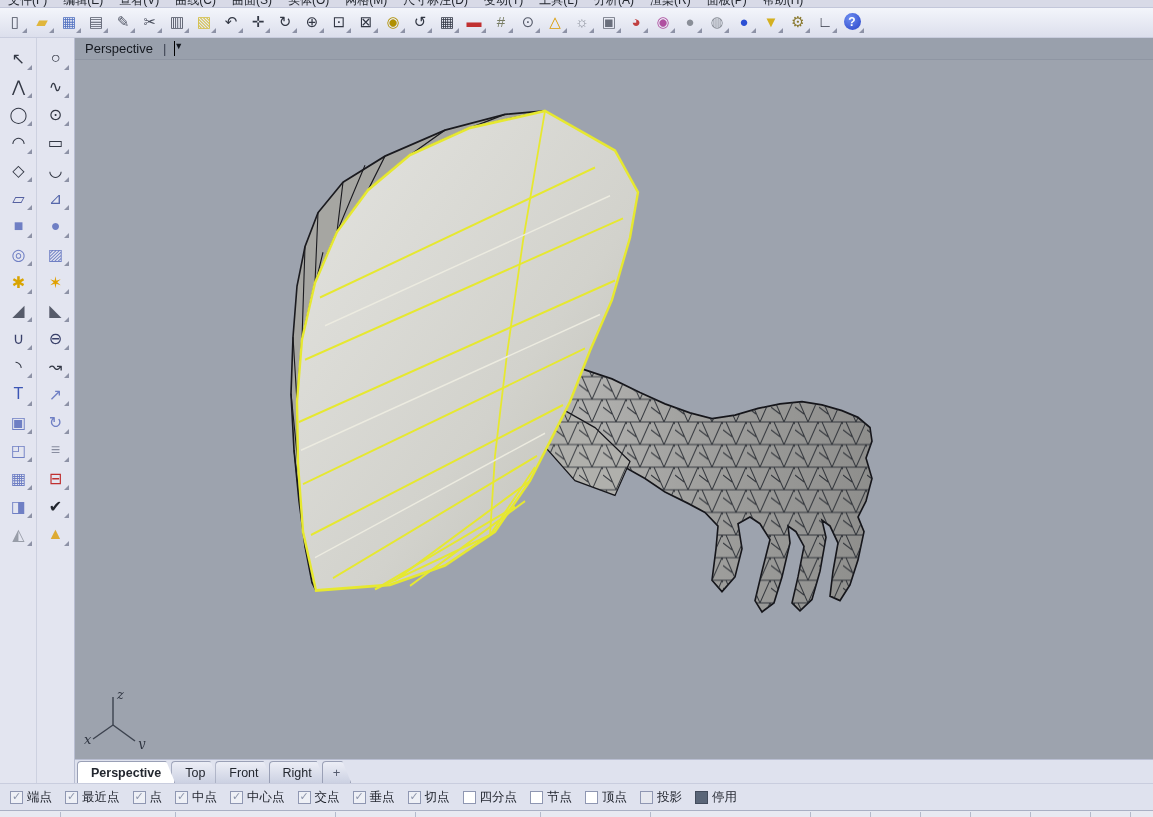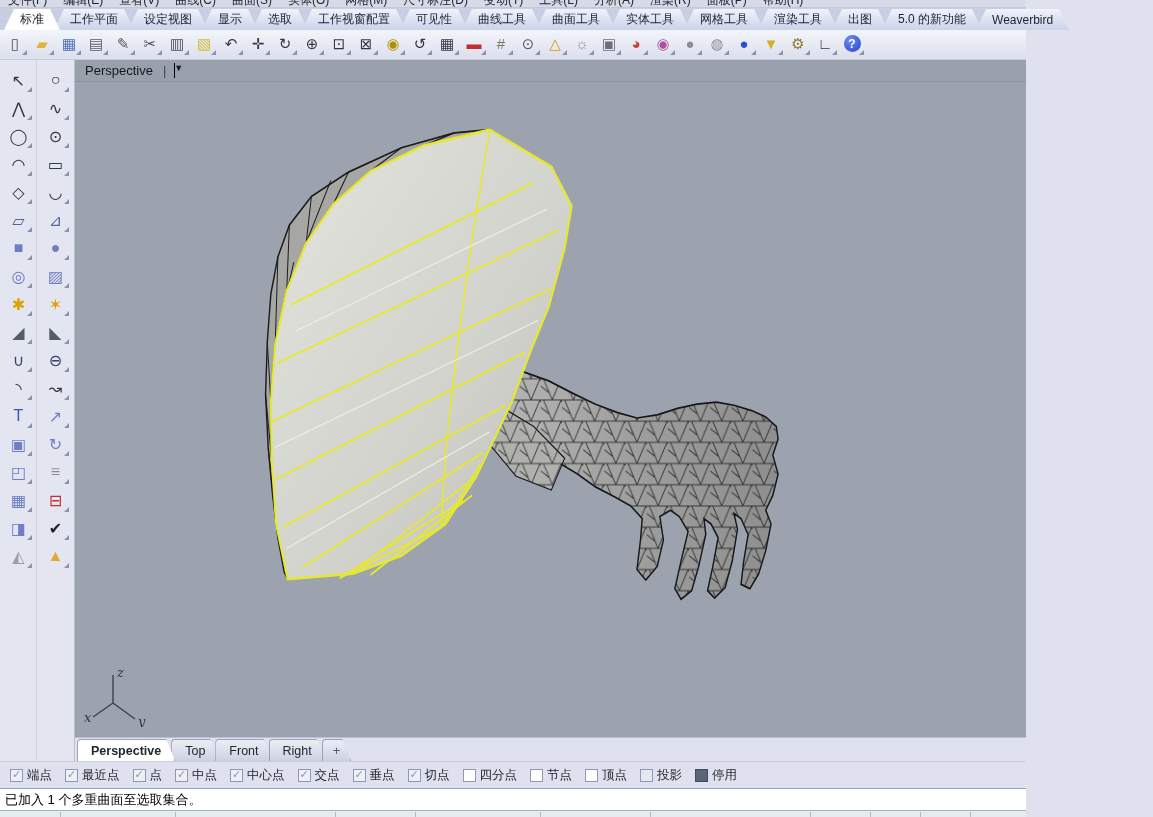--- a/index.html
+++ b/index.html
@@ -1,18 +1,18 @@
 <!DOCTYPE html>
 <html><head>
 <meta charset="utf-8">
 <style>
   * { margin:0; padding:0; box-sizing:border-box; }
   html,body { width:1153px; height:817px; overflow:hidden; }
   body { font-family:"Liberation Sans","DejaVu Sans",sans-serif; font-size:12px; background:#dfe2ee; }
-  .app { position:relative; width:1026px; height:817px; display:flex; flex-direction:column; background:#dfe2ee; }
+  .app { position:relative; width:1153px; height:817px; display:flex; flex-direction:column; background:#dfe2ee; }
 
   
   .menubar { height:8px; overflow:hidden; background:#d8dae7; border-bottom:1px solid #c3c7da; flex:none; }
   .menubar-inner { display:flex; gap:16px; padding-left:8px; margin-top:-8px; color:#22262e; font-size:12px; white-space:nowrap; }
 
   
   .tabbar { height:22px; flex:none; background:#c9cfe3; display:flex; align-items:flex-end; padding-left:4px; position:relative; }
   .tab { height:21px; display:flex; align-items:center; padding:0 16px; margin-right:-6px;
          clip-path:polygon(10px 0, calc(100% - 10px) 0, 100% 100%, 0 100%);
          background:linear-gradient(#f0f3fb,#ccd3ea); color:#1c2230; font-size:12px; white-space:nowrap; cursor:default; }
@@ -87,38 +87,20 @@
         <span>尺寸标注(D)</span>
         <span>变动(T)</span>
         <span>工具(L)</span>
         <span>分析(A)</span>
         <span>渲染(R)</span>
         <span>面板(P)</span>
         <span>帮助(H)</span>
       </div>
   </div>
 
-  <div class="tabbar">
-
-  <div class="tab active">标准</div>
-      <div class="tab">工作平面</div>
-      <div class="tab">设定视图</div>
-      <div class="tab">显示</div>
-      <div class="tab">选取</div>
-      <div class="tab">工作视窗配置</div>
-      <div class="tab">可见性</div>
-      <div class="tab">曲线工具</div>
-      <div class="tab">曲面工具</div>
-      <div class="tab">实体工具</div>
-      <div class="tab">网格工具</div>
-      <div class="tab">渲染工具</div>
-      <div class="tab">出图</div>
-      <div class="tab">5.0 的新功能</div>
-      <div class="tab">Weaverbird</div>
-    </div>
 
   <div class="toolbar">
 
   <div class="tbtn">
         <span style="color: rgb(74, 79, 94);">▯</span>
       </div>
       <div class="tbtn">
         <span style="color: rgb(224, 182, 60);">▰</span>
       </div>
       <div class="tbtn">
@@ -477,23 +459,20 @@
         <span>投影</span>
       </label>
       <label class="osnap-item">
         <span class="cb filled">
           
         </span>
         <span>停用</span>
       </label>
     </div>
 
-  <div class="cmd-history">
-    <span>已加入 1 个多重曲面至选取集合。</span>
-  </div>
 
 
   <div class="statusbar">
 
   <i style="left: 60px;"></i>
       <i style="left: 175px;"></i>
       <i style="left: 335px;"></i>
       <i style="left: 415px;"></i>
       <i style="left: 540px;"></i>
       <i style="left: 650px;"></i>

